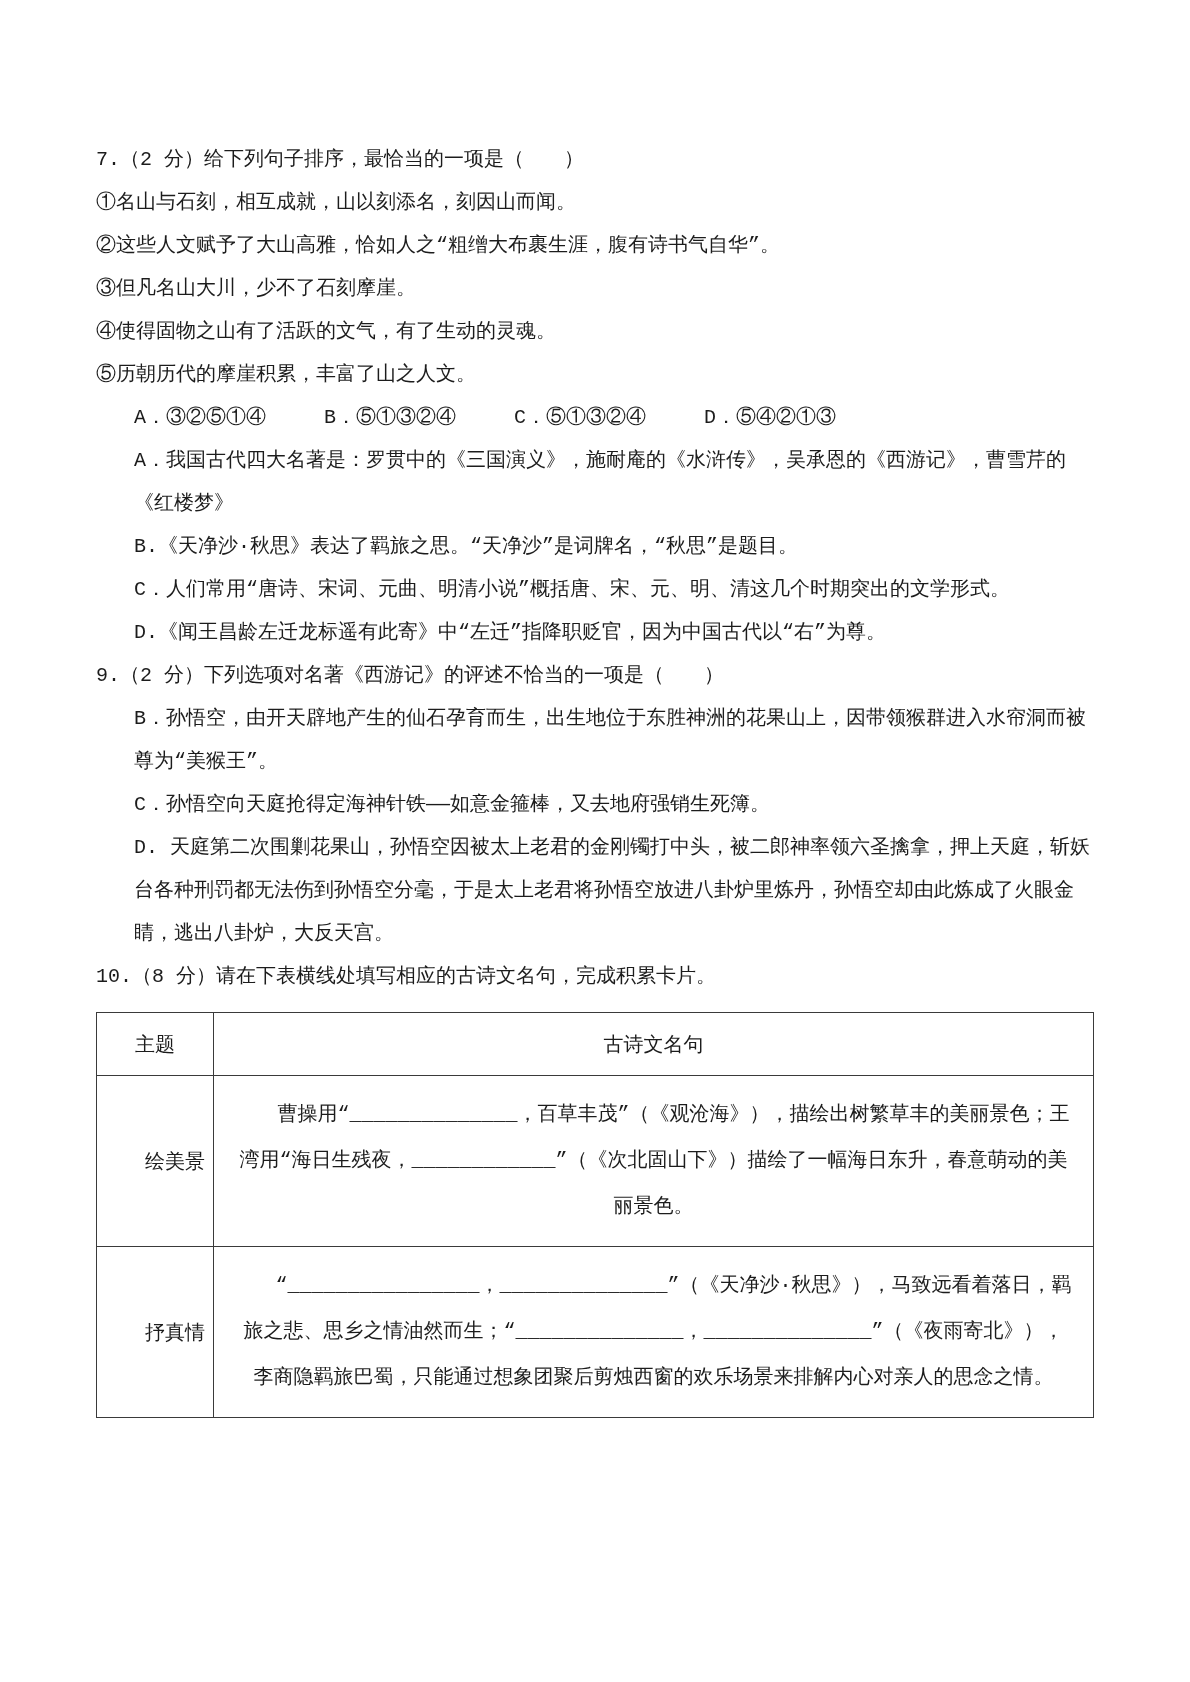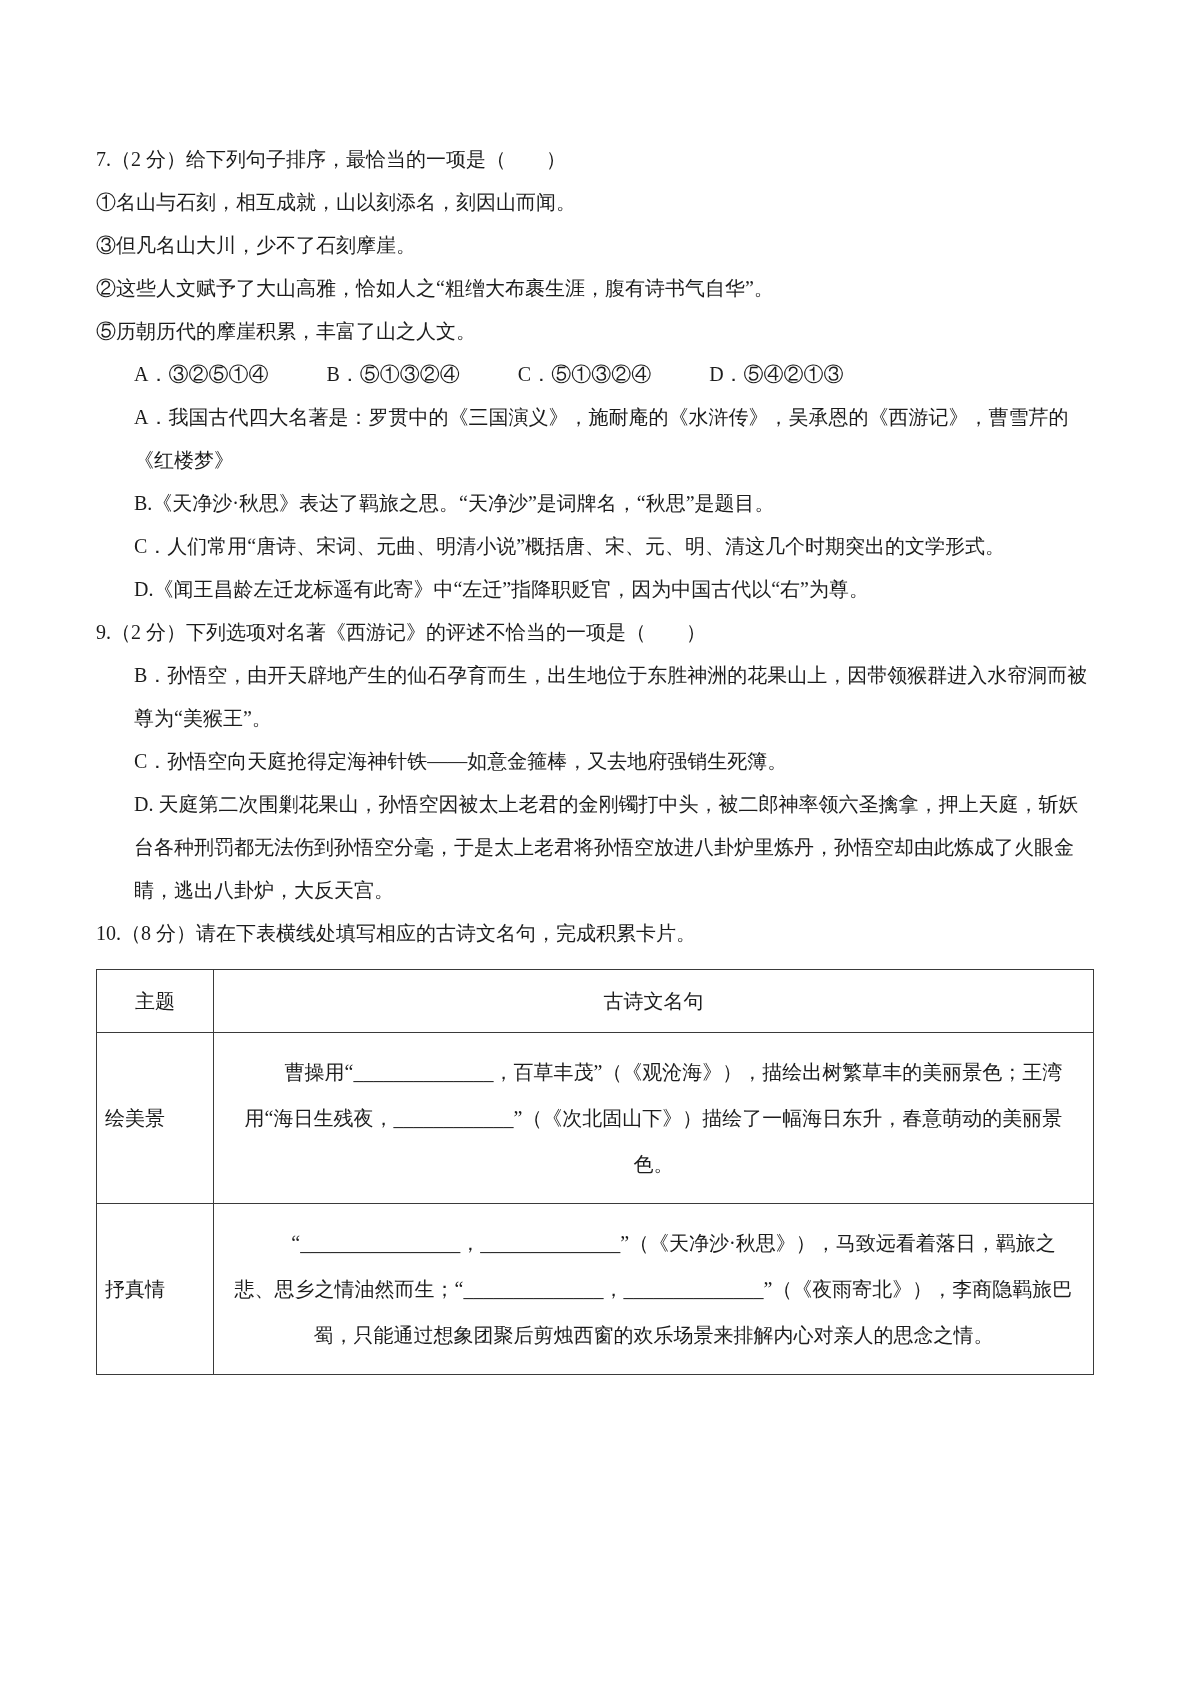--- a/index.html
+++ b/index.html
@@ -3,21 +3,21 @@
 <meta charset="utf-8">
 <style>
   html, body { margin: 0; padding: 0; background: #ffffff; }
   .page {
     width: 1190px;
     min-height: 1682px;
     margin: 0 auto;
     background: #ffffff;
     box-sizing: border-box;
     padding: 138px 96px 80px 96px;
-    font-family: Liberation Serif, serif;
+    font-family: Liberation Mono, monospace;
     font-size: 20px;
     color: #1c1c1c;
   }
   p { margin: 0; line-height: 43px; }
   .question { margin: 0; }
   .indented { margin-left: 38px; }
   .options-row {
     margin-left: 38px;
     display: flex;
     column-gap: 58px;
@@ -34,42 +34,43 @@
   .card-table th, .card-table td { border: 1px solid #3a3a3a; }
   .card-table th {
     font-weight: normal;
     height: 54px;
     text-align: center;
     vertical-align: middle;
     padding: 4px 8px;
   }
   .theme-cell {
     width: 100px;
-    text-align: left;
+    text-align: right;
     vertical-align: middle;
     padding: 8px;
   }
   .content-cell {
     padding: 16px 20px;
     line-height: 46px;
     text-indent: 2em;
     text-align: center;
     vertical-align: middle;
   }
 </style>
 </head>
 <body>
 
 <div class="page">
 
   <section class="question">
     <p class="stem">7.（2 分）给下列句子排序，最恰当的一项是（　　）</p>
     <p class="sentence">①名山与石刻，相互成就，山以刻添名，刻因山而闻。</p>
+    <p class="sentence">②这些人文赋予了大山高雅，恰如人之“粗缯大布裹生涯，腹有诗书气自华”。</p>
     <p class="sentence">③但凡名山大川，少不了石刻摩崖。</p>
-    <p class="sentence">②这些人文赋予了大山高雅，恰如人之“粗缯大布裹生涯，腹有诗书气自华”。</p>
+    <p class="sentence">④使得固物之山有了活跃的文气，有了生动的灵魂。</p>
     <p class="sentence">⑤历朝历代的摩崖积累，丰富了山之人文。</p>
     <div class="options-row">
       <span class="opt">A．③②⑤①④</span>
       <span class="opt">B．⑤①③②④</span>
       <span class="opt">C．⑤①③②④</span>
       <span class="opt">D．⑤④②①③</span>
     </div>
   </section>
 
   <section class="question">

